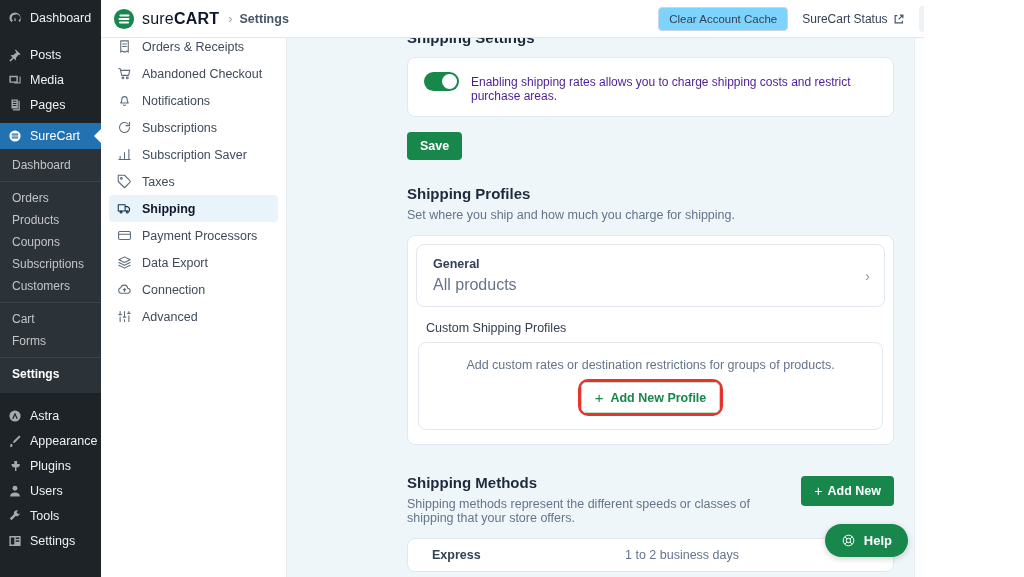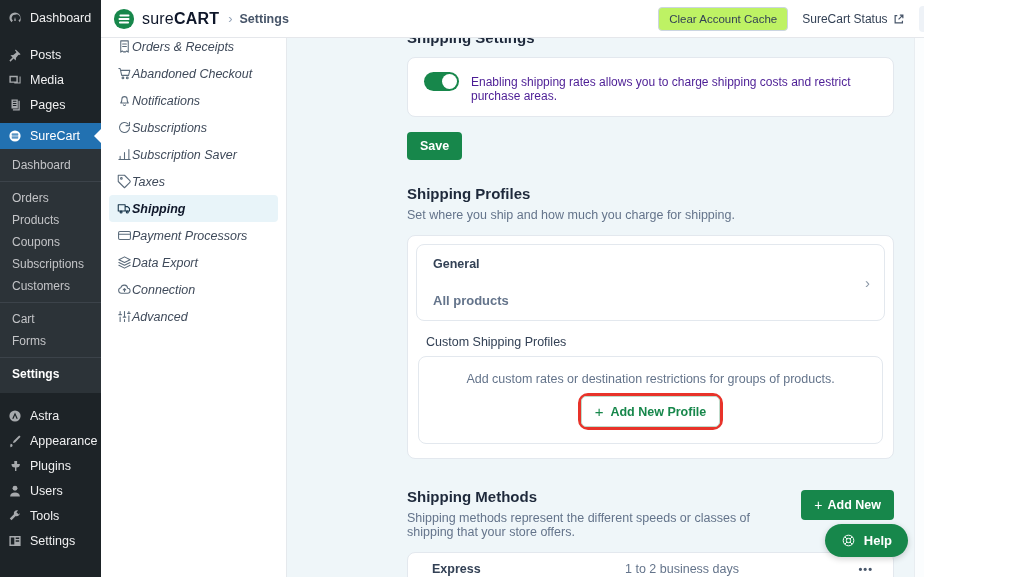--- a/index.html
+++ b/index.html
@@ -26,32 +26,32 @@
   .sc-header { position:absolute; left:101px; top:0; width:923px; height:38px; background:#fff;
     border-bottom:1px solid #e5e7eb; display:flex; align-items:center; padding:0 12px 0 12px; z-index:4; }
   .brand { display:flex; align-items:center; gap:7px; cursor:pointer; }
   .brand-logo { width:22px; height:22px; }
   .brand-text { font-size:16px; color:#0f172a; letter-spacing:.2px; }
   .brand-text .b1 { font-weight:400; }
   .brand-text .b2 { font-weight:800; }
   .crumb-sep { color:#94a3b8; font-size:13px; margin:0 7px 0 9px; }
   .crumb { font-size:12.5px; color:#475569; font-weight:600; }
   .hdr-right { margin-left:auto; display:flex; align-items:center; gap:14px; }
-  .btn-outline { background:#bef264; border:1px solid #cbd5e1; border-radius:4px; padding:5px 10px;
+  .btn-outline { background:#7dd3fc; border:1px solid #cbd5e1; border-radius:4px; padding:5px 10px;
     font-size:11.5px; color:#334155; font-family:inherit; cursor:pointer; }
   .status-link { display:flex; align-items:center; gap:5px; font-size:12px; color:#334155; cursor:pointer; }
   .status-link svg { width:12px; height:12px; stroke:#475569; }
   .version-badge { background:#eef2f7; border-radius:4px; padding:6px 10px; font-size:12px; font-weight:bold; color:#1e293b; }
 
   
   .sc-nav { position:absolute; left:101px; top:38px; width:186px; height:539px; background:#fff;
     border-right:1px solid #e5e9ed; overflow:hidden; z-index:3; padding-top:0; }
   .nav-list { margin-top:-5px; }
-  .nav-item { display:flex; align-items:center; height:27px; margin:0 8px; padding:0 8px;
-    border-radius:4px; font-size:12.5px; color:#3f4a5a; cursor:pointer;font-style:italic; }
+  .nav-item { display:flex; align-items:center; gap:10px; height:27px; margin:0 8px; padding:0 8px;
+    border-radius:4px; font-size:12.5px; color:#3f4a5a; cursor:pointer; }
   .nav-item svg { width:15px; height:15px; flex:0 0 15px; stroke:#5b6b7b; fill:none; stroke-width:1.7; stroke-linecap:round; stroke-linejoin:round; }
   .nav-item.active { background:#e8f4f9; color:#0f172a; font-weight:600; }
   .nav-item.active svg { stroke:#17344a; }
 
   
   .sc-main { position:absolute; left:287px; top:38px; width:727px; height:539px; background:#eff6f9; overflow:hidden; }
   .scroll-track { position:absolute; right:0; top:38px; width:10px; height:539px; background:#fbfdfe; border-left:1px solid #e8edf1; }
   .content { width:487px; margin:0 auto; }
   .page-title { font-size:15px; font-weight:bold; color:#1e293b; margin-top:-9px; }
 
@@ -68,21 +68,21 @@
 
   .section-title { font-size:15px; font-weight:bold; color:#1e293b; }
   .section-sub { font-size:12.5px; color:#64748b; margin-top:6px; }
   .profiles-head { margin-top:25px; }
   .profiles-card { margin-top:13px; padding:8px 8px 14px 8px; }
   .profile-row { border:1px solid #e3e8ee; border-radius:8px; padding:12px 14px 12px 16px;
     display:flex; align-items:center; cursor:pointer; }
   .pr-left { flex:1; }
   .pr-right { width:172px; }
   .pr-name { font-size:12.5px; font-weight:600; color:#334155; }
-  .pr-sub { font-size:13px; color:#64748b; margin-top:22px;font-weight:bold; }
+  .pr-sub { font-size:16px; color:#64748b; margin-top:5px; }
   .pr-chevron { width:14px; text-align:right; color:#8a97a6; font-size:15px; }
   .custom-label { font-size:12.5px; color:#334155; margin:14px 0 7px 10px; }
   .custom-box { border:1px solid #e3e8ee; border-radius:8px; margin:0 2px; padding:15px 10px 13px 10px; text-align:center; }
   .custom-text { font-size:12.5px; color:#64748b; }
   .annotated { display:inline-block; margin-top:7px; border:3px solid #e8332a; border-radius:10px; padding:0; }
   .btn-ghost-green { display:inline-flex; align-items:center; gap:7px; background:#fff; color:#17874b;
     border:1px solid #bfdccc; border-radius:5px; padding:6px 13px; font-size:12.5px; font-weight:600; font-family:inherit; cursor:pointer; }
 
   .methods-head { margin-top:29px; display:flex; align-items:flex-start; }
   .methods-head .mh-text { flex:1; padding-right:10px; }

